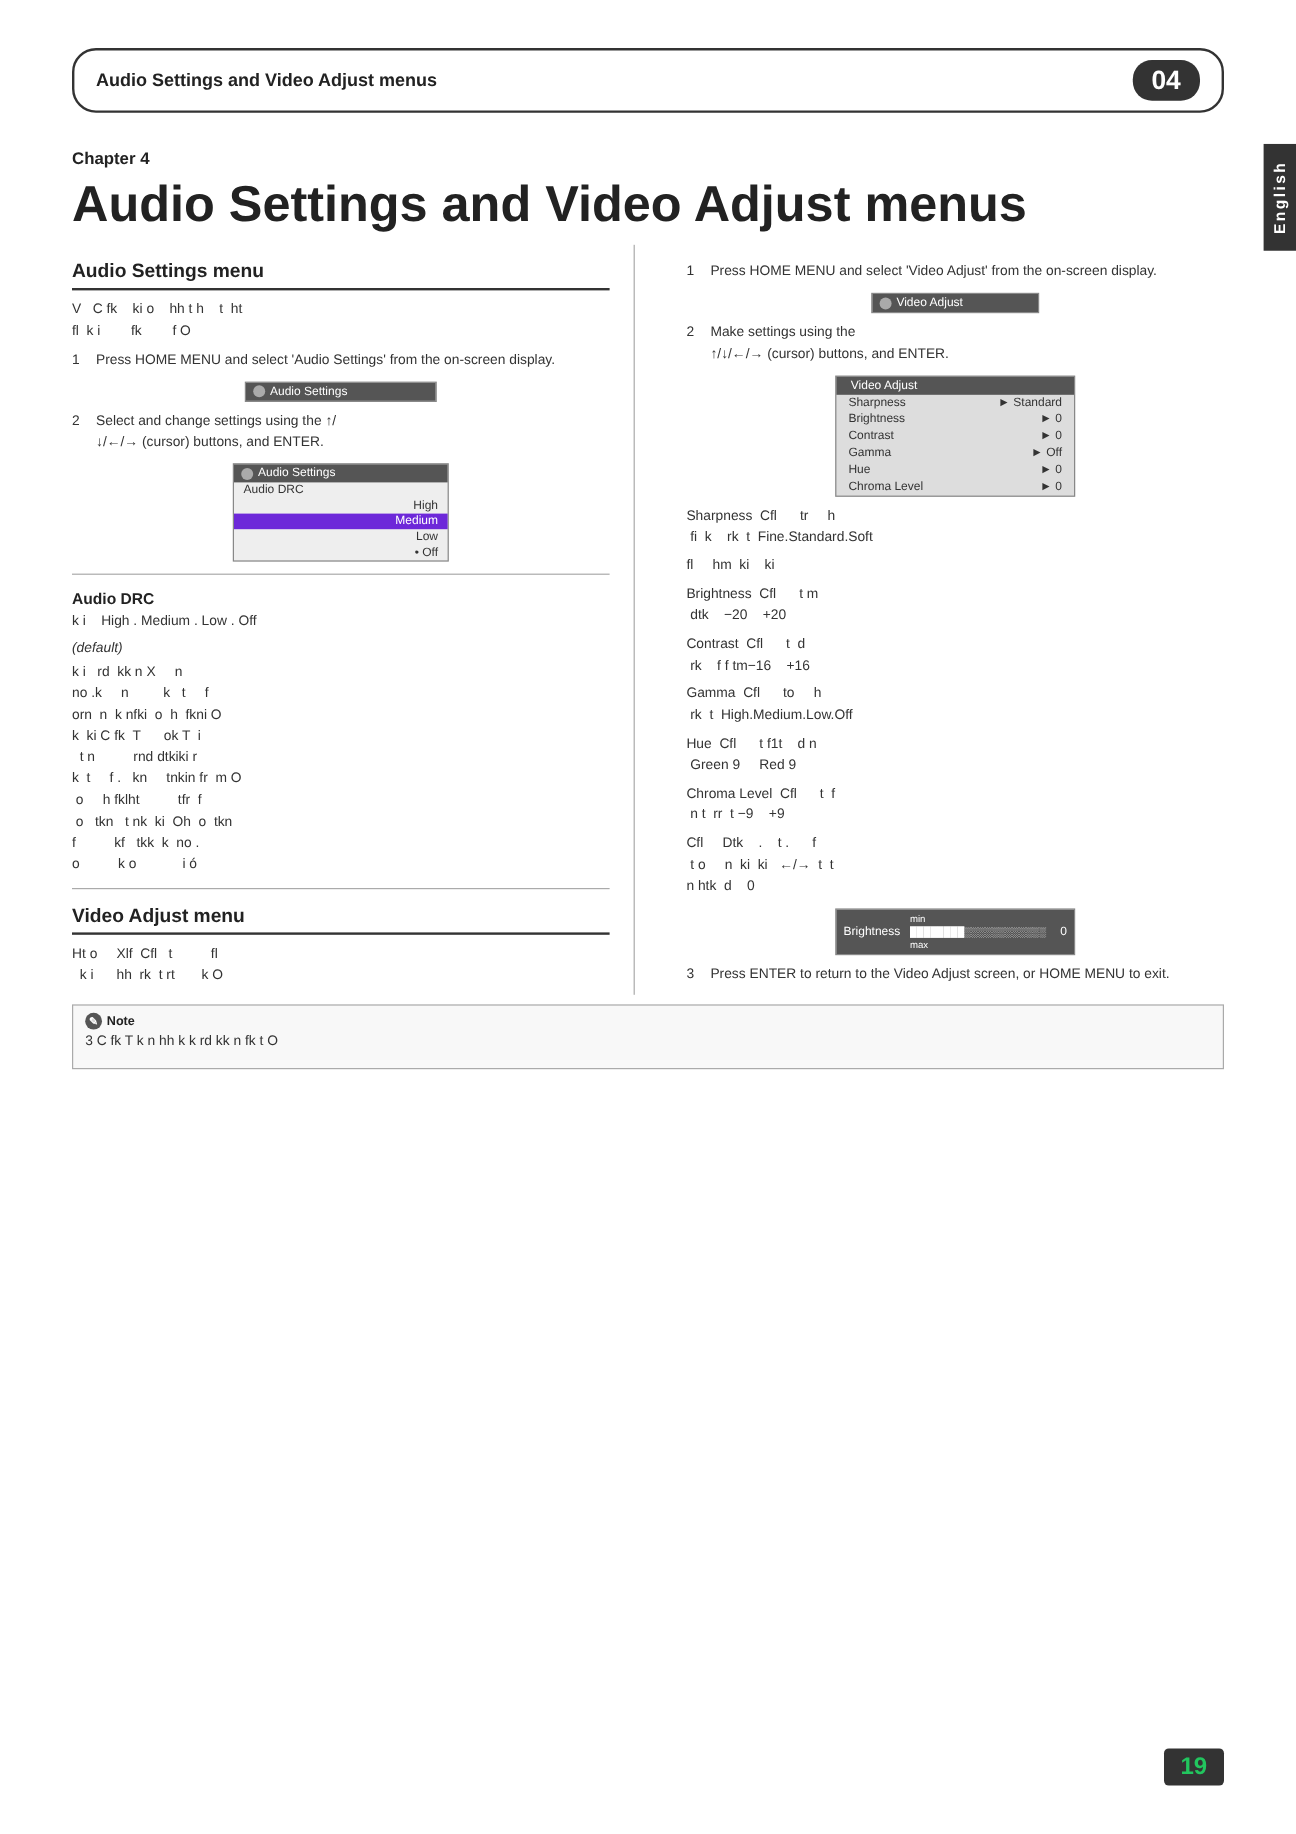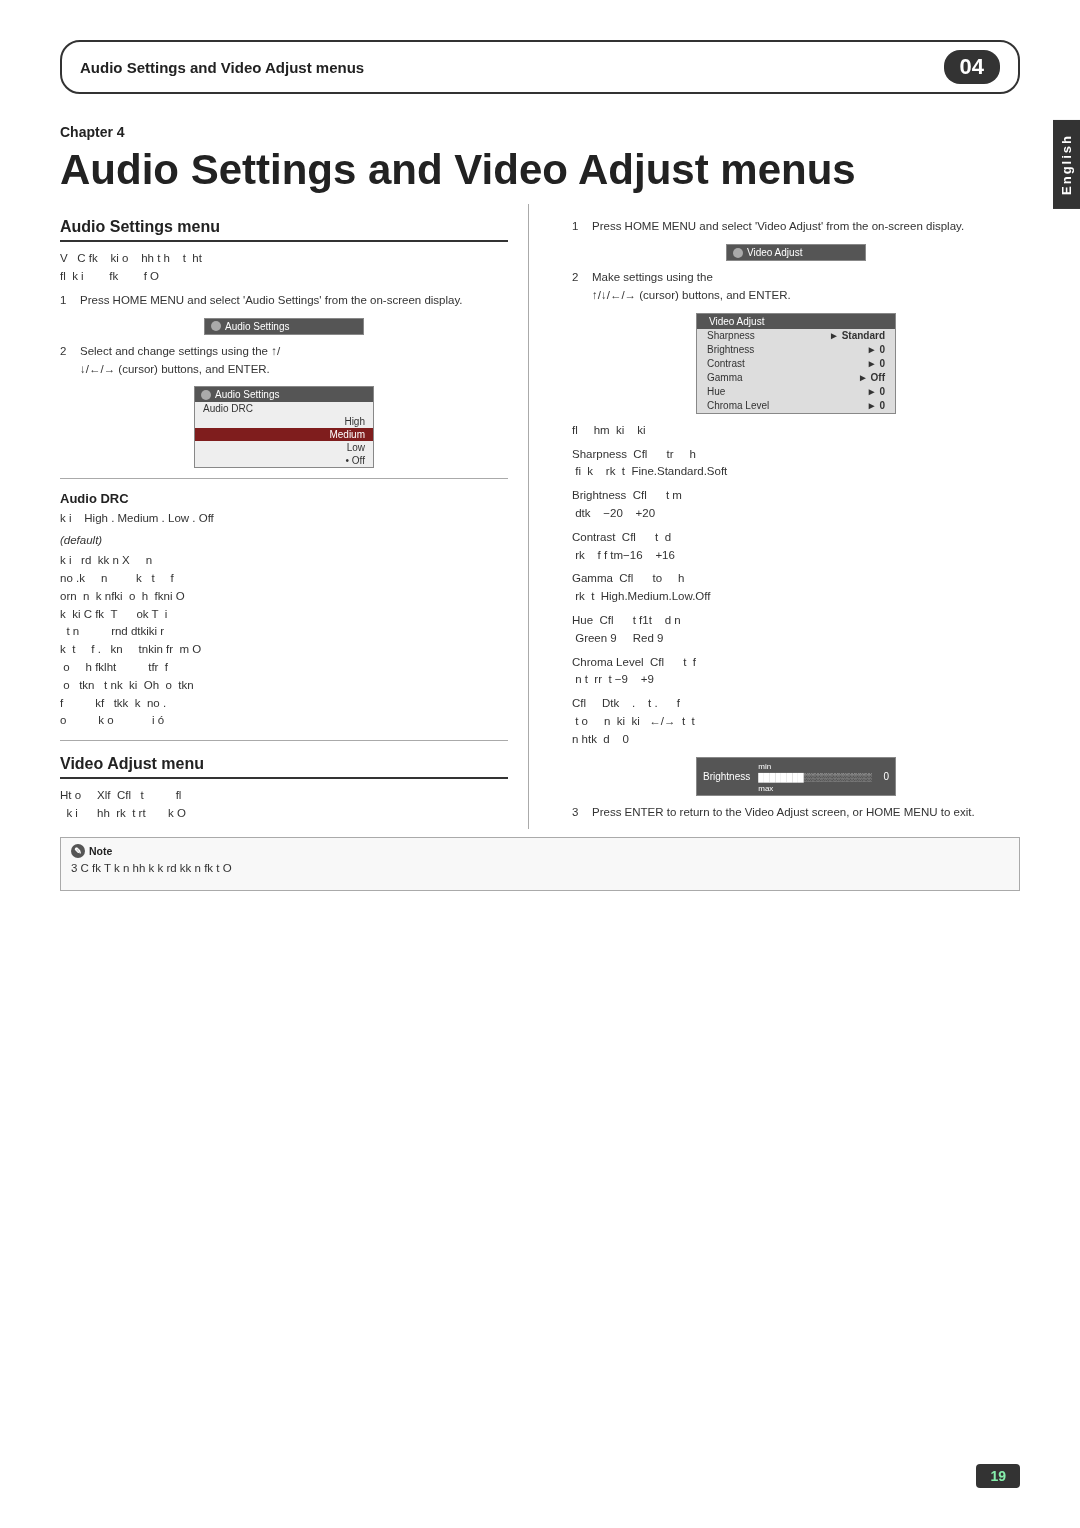--- a/index.html
+++ b/index.html
@@ -136,21 +136,21 @@
       display: inline-block;
     }
     .menu-box-row {
       display: flex;
       justify-content: space-between;
       padding: 1px 8px;
       font-size: 10px;
       color: #333;
     }
     .menu-box-row.selected {
-      background: #7f1d1d;
+      background: #6d28d9;
       color: #fff;
       align-items: center;
     }
 
     .subsection-title {
       font-size: 13px;
       font-weight: bold;
       margin-top: 12px;
       margin-bottom: 4px;
     }
@@ -180,21 +180,20 @@
     }
     .video-adjust-row {
       display: flex;
       justify-content: space-between;
       padding: 1.5px 10px;
       font-size: 10px;
       color: #333;
     }
     .video-adjust-row .val {
       color: #333;
-      font-weight: bold;
     }
 
     
     .progress-bar-area {
       margin: 8px 0;
       font-size: 10px;
     }
 
     
     .note-box {
@@ -224,22 +223,22 @@
       justify-content: center;
       font-weight: bold;
     }
 
     
     .page-num {
       position: absolute;
       bottom: 40px;
       right: 60px;
       background: #333;
-      color: #86efac;
-      font-size: 14px;
+      color: #22c55e;
+      font-size: 20px;
       font-weight: bold;
       padding: 4px 14px;
       border-radius: 4px;
     }
 
     hr.section-divider {
       border: none;
       border-top: 1px solid #aaa;
       margin: 10px 0;
     }
@@ -390,23 +389,23 @@
           <span>Hue</span>
           <span class="val">► 0</span>
         </div>
         <div class="video-adjust-row">
           <span>Chroma Level</span>
           <span class="val">► 0</span>
         </div>
       </div>
     </div>
 
-    <div class="body-text">fl &nbsp;&nbsp;&nbsp; hm &nbsp;ki &nbsp;&nbsp; ki</div>
     <div class="body-text" style="white-space:pre-line;">Sharpness &nbsp;Cfl &nbsp;&nbsp;&nbsp;&nbsp; tr &nbsp;&nbsp;&nbsp; h
  &nbsp;fi &nbsp;k &nbsp;&nbsp; rk &nbsp;t &nbsp;Fine.Standard.Soft</div>
+    <div class="body-text">fl &nbsp;&nbsp;&nbsp; hm &nbsp;ki &nbsp;&nbsp; ki</div>
 
     <div class="body-text" style="white-space:pre-line;">Brightness &nbsp;Cfl &nbsp;&nbsp;&nbsp;&nbsp; t m
  &nbsp;dtk &nbsp;&nbsp;&nbsp;−20 &nbsp;&nbsp; +20</div>
 
     <div class="body-text" style="white-space:pre-line;">Contrast &nbsp;Cfl &nbsp;&nbsp;&nbsp;&nbsp; t &nbsp;d
  &nbsp;rk &nbsp;&nbsp; f f tm−16 &nbsp;&nbsp; +16</div>
 
     <div class="body-text" style="white-space:pre-line;">Gamma &nbsp;Cfl &nbsp;&nbsp;&nbsp;&nbsp; to &nbsp;&nbsp;&nbsp; h
  &nbsp;rk &nbsp;t &nbsp;High.Medium.Low.Off</div>
 

